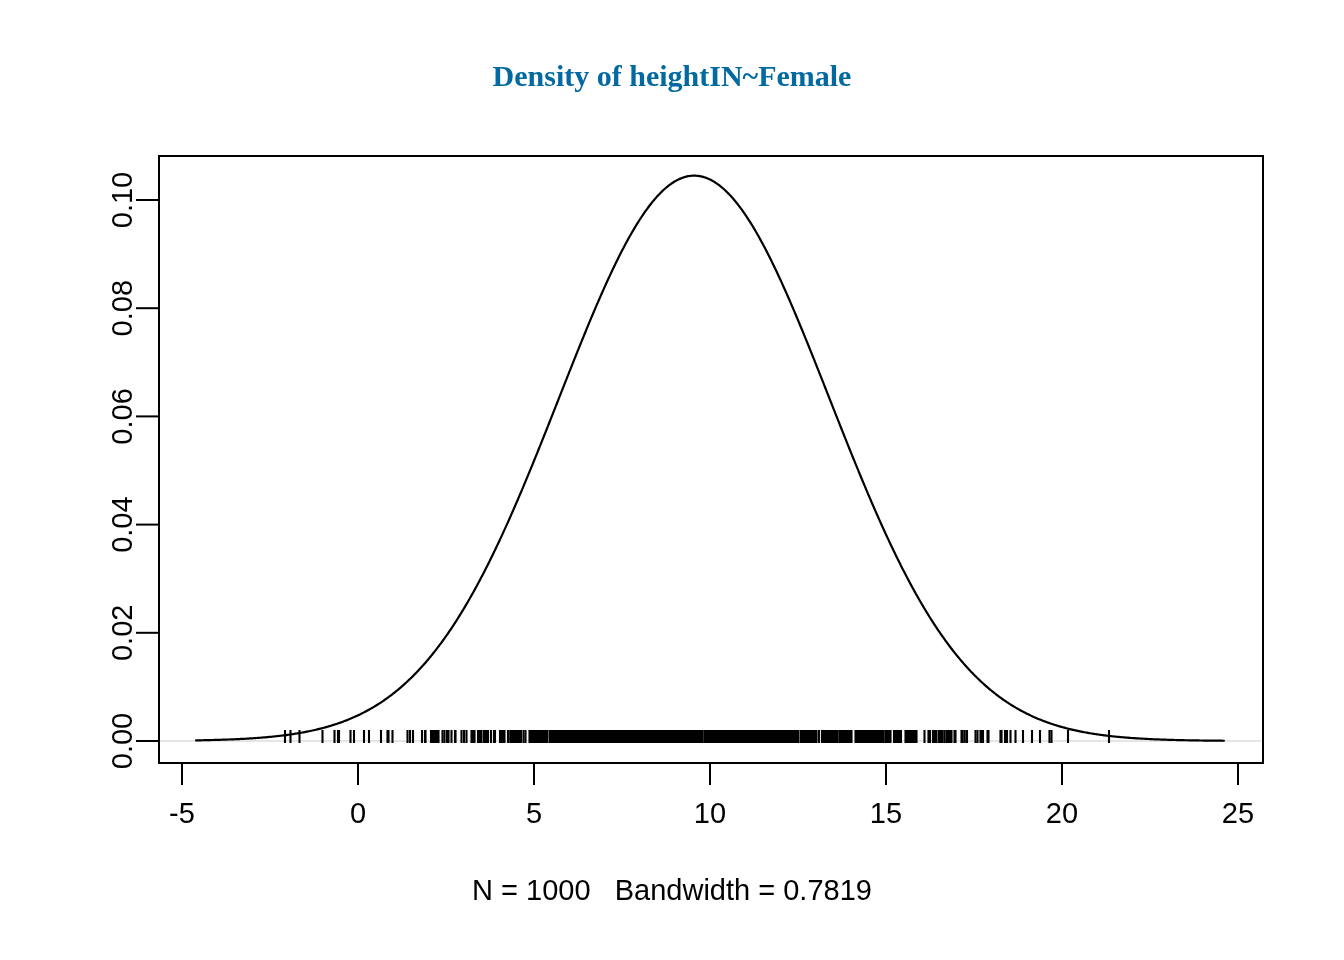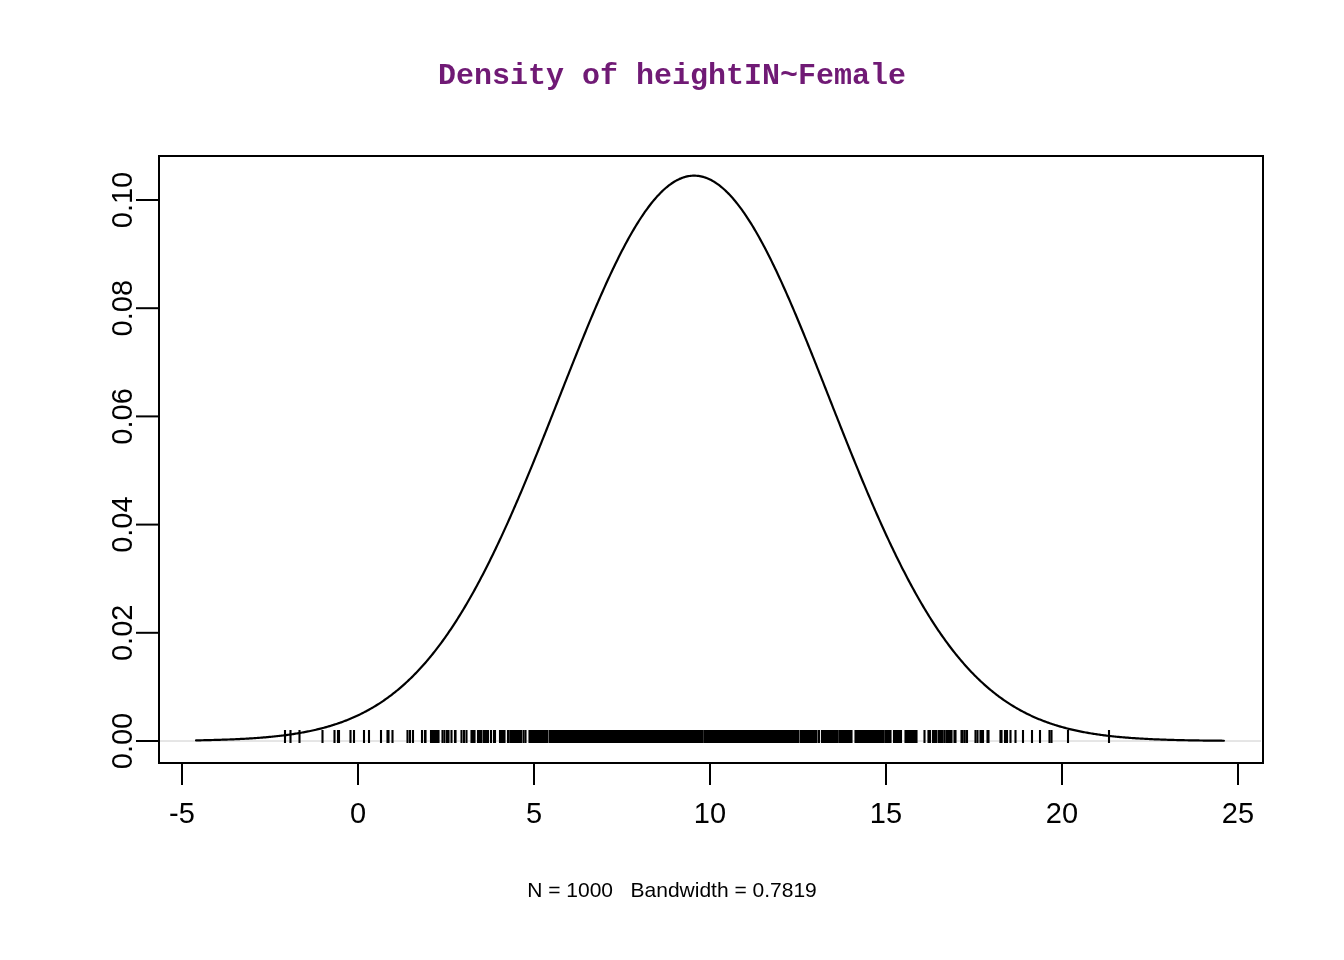--- a/index.html
+++ b/index.html
@@ -24,37 +24,37 @@
     width: 1344px;
     height: 960px;
   }
 
   #plot-title {
     position: absolute;
     left: 0;
     top: 58px;
     width: 1344px;
     text-align: center;
-    font-family: Liberation Mono, monospace;
+    font-family: Liberation Serif, serif;
     font-size: 30px;
     font-weight: bold;
     letter-spacing: 0px;
     line-height: 36px;
-    color: #701a75;
+    color: #0369a1;
     white-space: pre;
   }
 
   #xlabel {
     position: absolute;
     left: 0;
     top: 873px;
     width: 1344px;
     text-align: center;
     font-family: "Liberation Sans", sans-serif;
-    font-size: 21px;
+    font-size: 29px;
     font-weight: normal;
     line-height: 34px;
     color: #000000;
     white-space: pre;
   }
 
   #chart-svg {
     position: absolute;
     left: 0;
     top: 0;

